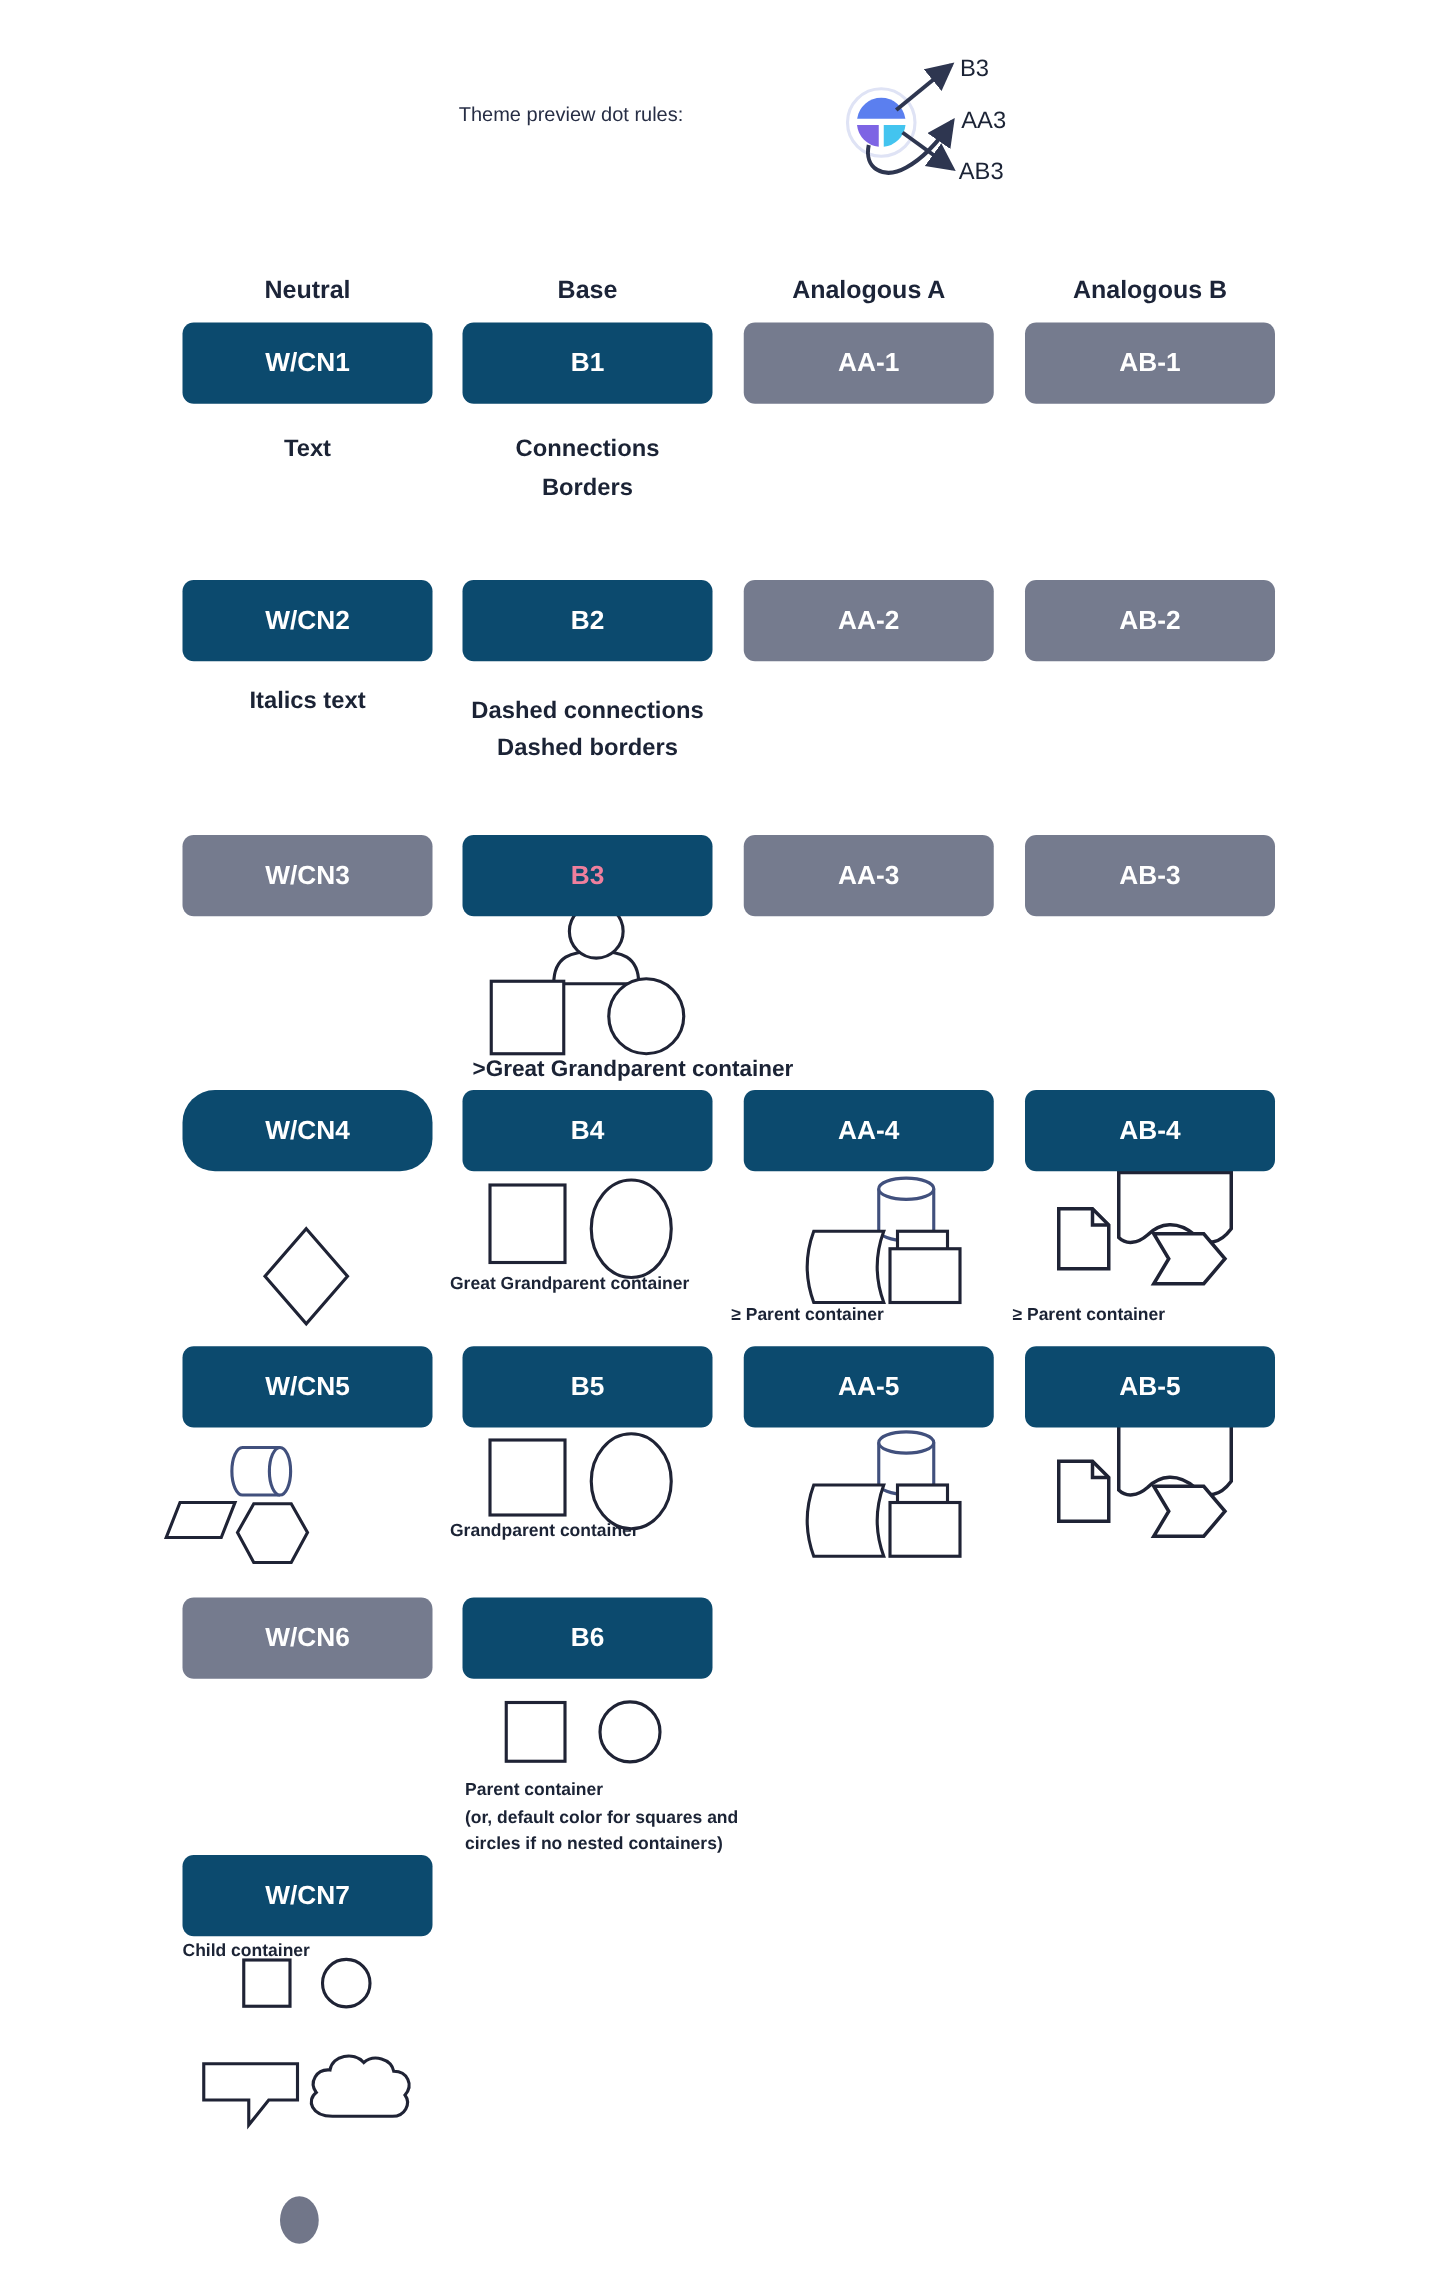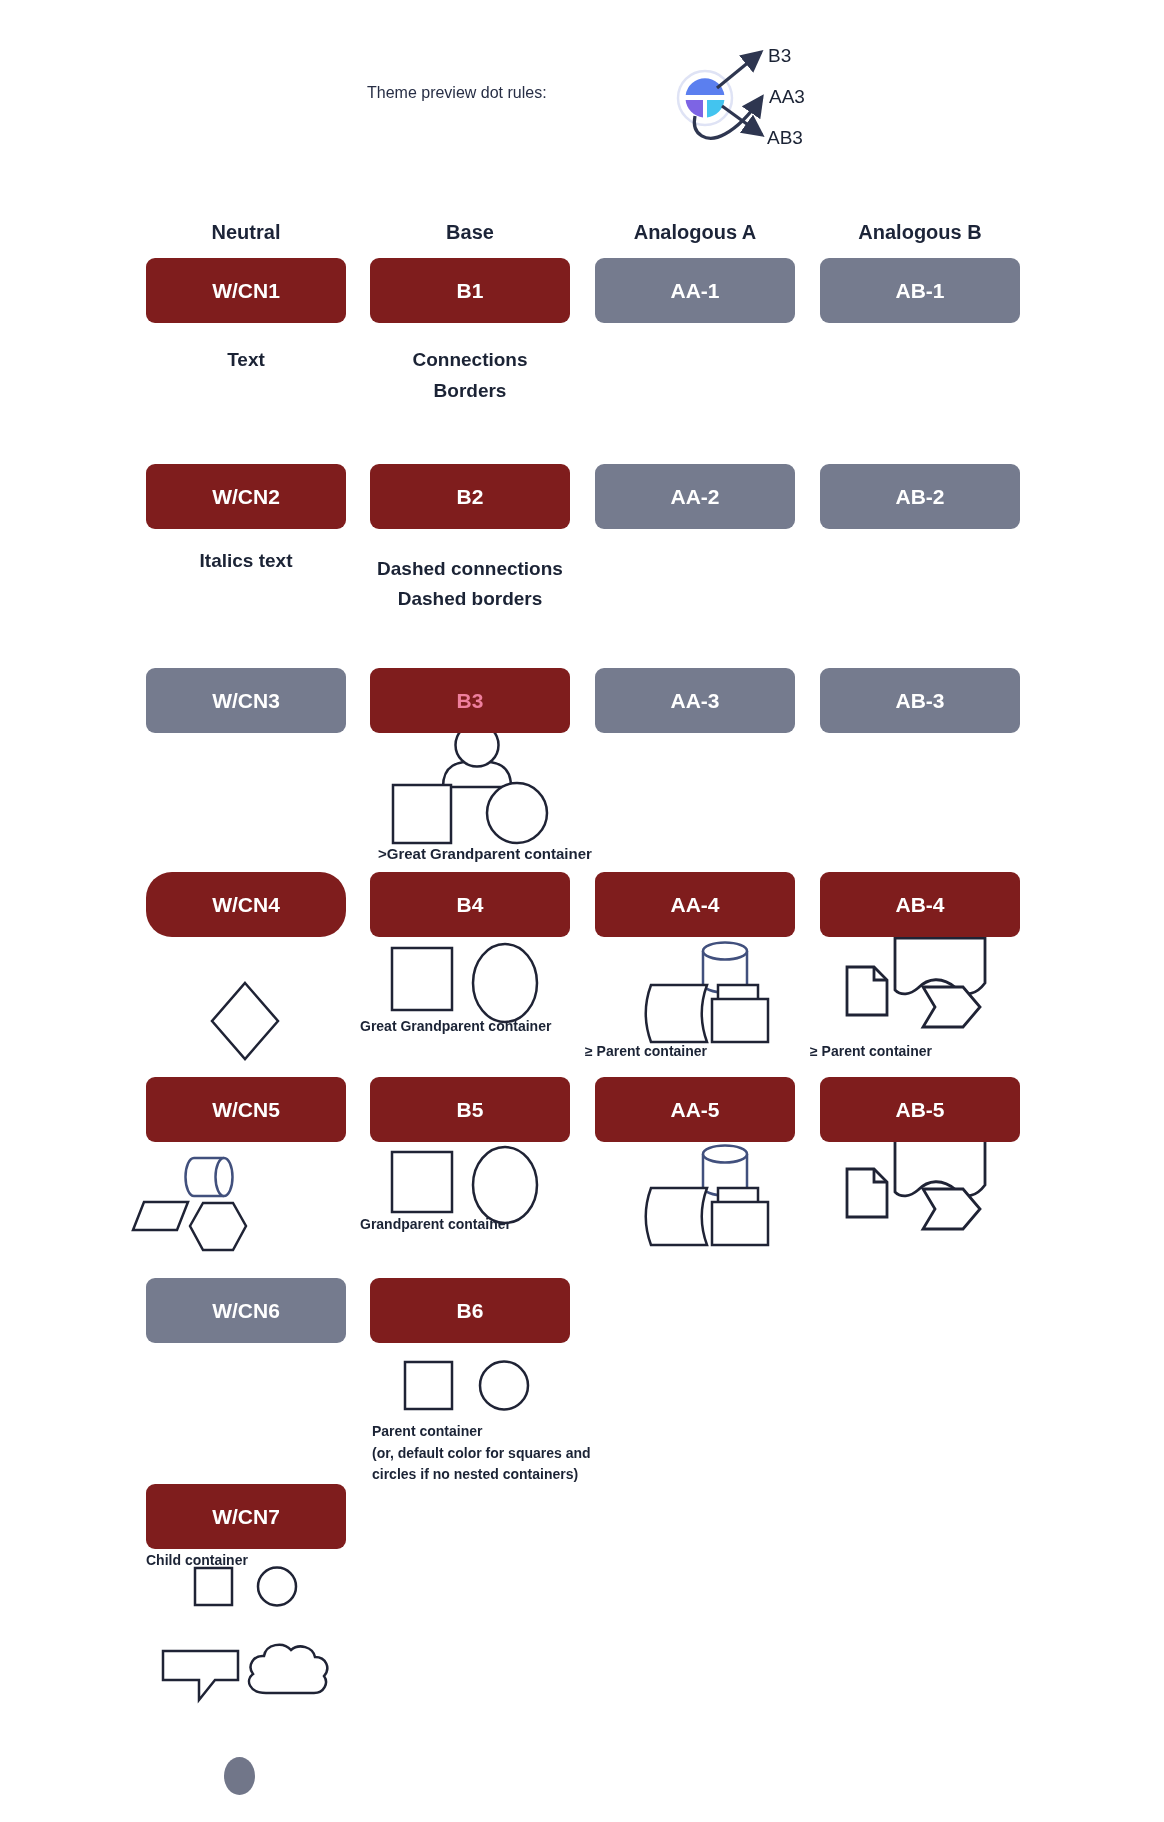--- a/index.html
+++ b/index.html
@@ -3,27 +3,27 @@
 <meta charset="utf-8">
 <style>
   html,body{margin:0;padding:0;background:#ffffff;}
   .canvas{position:relative;width:1164px;height:1822px;background:#ffffff;
           font-family:"Liberation Sans",sans-serif;overflow:hidden;}
   .title{position:absolute;font-size:16px;font-weight:400;color:#272e45;}
   .dot-label{position:absolute;font-size:19px;font-weight:400;color:#1b2335;}
   .hdr{position:absolute;width:200px;text-align:center;font-size:20px;font-weight:700;color:#1c2438;}
   .btn{position:absolute;width:200px;height:65px;border-radius:9px;display:flex;align-items:center;
        justify-content:center;font-size:21px;font-weight:700;color:#ffffff;z-index:2;}
-  .dark{background:#7f1d1d;}
+  .dark{background:#0c4a6e;}
   .gray{background:#757b8e;}
   .pink{color:#ef7f9d;}
   .cap{position:absolute;font-weight:700;color:#1b2335;}
   .cap-lg{width:220px;text-align:center;font-size:19px;line-height:31px;}
   .cap-md{width:220px;text-align:left;font-size:14px;line-height:21px;}
-  .cap-sm{font-size:15px;}
+  .cap-sm{font-size:18px;}
   .cap-left{font-size:14px;line-height:21.5px;white-space:nowrap;text-align:left;}
   .shape-svg{position:absolute;z-index:1;}
   .legend-dot{position:absolute;left:224px;top:1757px;width:31px;height:38px;border-radius:50%;background:#717689;}
   .legend-text{position:absolute;left:266px;top:1763px;font-size:20px;font-weight:700;color:#1b2335;}
 </style>
 </head>
 <body>
 
 <div class="canvas">
 

